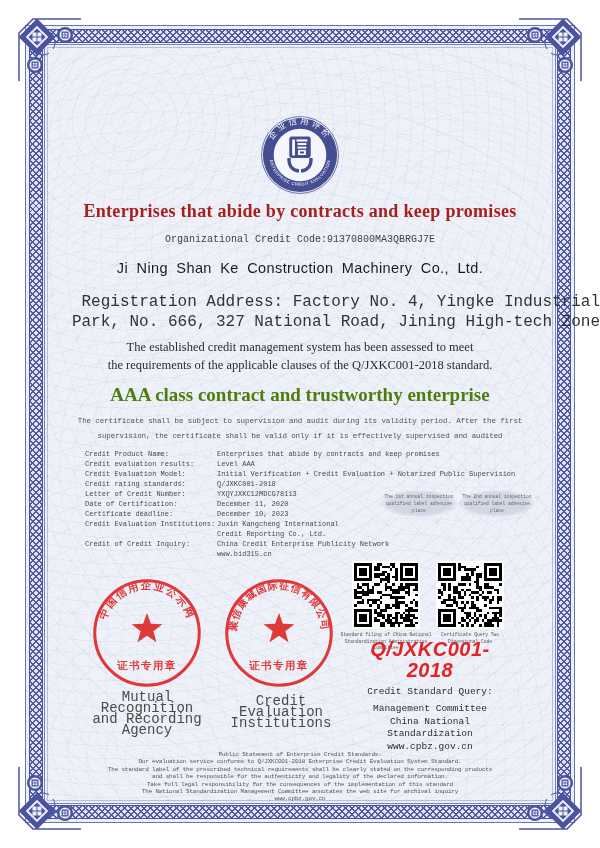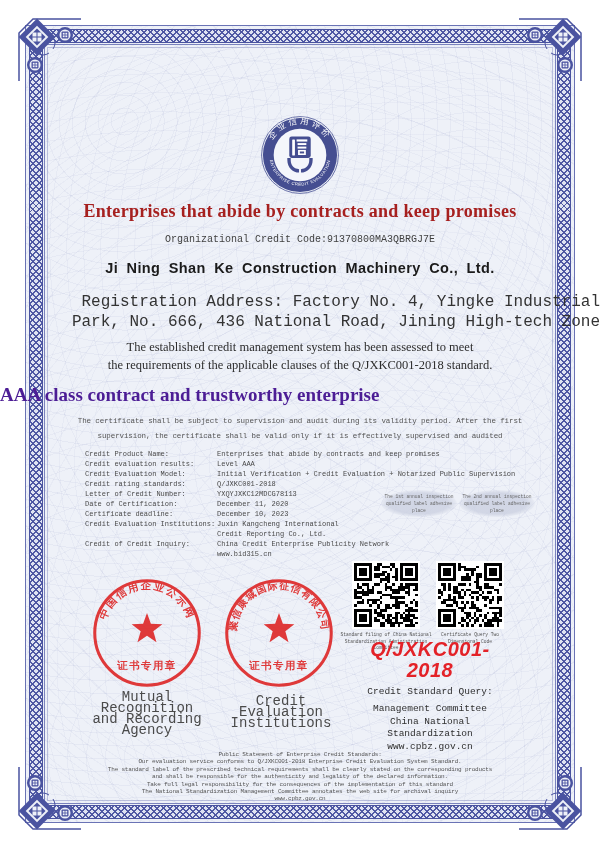--- a/index.html
+++ b/index.html
@@ -28,27 +28,27 @@
   .corner.tl{left:13px;top:13px;} .corner.tr{right:13px;top:13px;transform:scaleX(-1);}
   .corner.bl{left:13px;bottom:13px;transform:scaleY(-1);} .corner.br{right:13px;bottom:13px;transform:scale(-1,-1);}
   .content{position:absolute;inset:0;z-index:5;}
   .logo{position:absolute;left:261px;top:116px;}
   .title{position:absolute;left:0;top:201px;width:100%;text-align:center;
          font-family:"Liberation Serif",serif;font-weight:bold;font-size:18px;
          color:#a6201f;letter-spacing:.3px;}
   .orgcode{position:absolute;left:0;top:234px;width:100%;text-align:center;
          font-family:Liberation Mono, monospace;font-size:10px;color:#3f3f3f;}
   .company{position:absolute;left:0;top:260px;width:100%;text-align:center;
-         font-weight:bold;font-size:14.5px;color:#1b1b1b;word-spacing:4px;letter-spacing:.4px;}
+         font-weight:normal;font-size:14.5px;color:#1b1b1b;word-spacing:4px;letter-spacing:.4px;}
   .address{position:absolute;left:0;top:292px;width:100%;text-align:right;
          font-family:"Liberation Mono",monospace;font-size:16px;line-height:20px;color:#333;}
   .assess{position:absolute;left:0;top:338px;width:100%;text-align:center;
          font-family:"Liberation Serif",serif;font-size:12.5px;line-height:18px;color:#2d2d2d;}
-  .grade{position:absolute;left:0;top:384px;width:100%;
-         font-family:"Liberation Serif",serif;font-weight:bold;font-size:19px;color:#4c1d95;}
+  .grade{position:absolute;left:0;top:384px;width:100%;text-align:center;
+         font-family:"Liberation Serif",serif;font-weight:bold;font-size:19px;color:#4d7c0f;}
   .superv{position:absolute;left:0;top:414px;width:100%;text-align:center;
          font-family:"Liberation Mono",monospace;font-size:7.5px;line-height:15px;color:#555;letter-spacing:-.1px;}
   .details{position:absolute;left:85px;top:449px;width:470px;
          font-family:"Liberation Mono",monospace;font-size:7px;line-height:10px;color:#4a4a4a;}
   .d-row{display:flex;align-items:flex-start;}
   .d-label{width:132px;flex:0 0 132px;}
   .d-value{white-space:pre-line;}
   .annual{position:absolute;width:76px;text-align:center;
          font-family:"Liberation Mono",monospace;font-size:4.6px;line-height:7px;color:#666;
          background:radial-gradient(ellipse at center, rgba(205,210,226,.85) 55%, rgba(205,210,226,0) 75%);
@@ -154,21 +154,21 @@
     <div class="title">Enterprises that abide by contracts and keep promises</div>
 
     <div class="orgcode">
       <span>Organizational Credit Code:</span><span>91370800MA3QBRGJ7E</span>
     </div>
 
     <div class="company">Ji Ning Shan Ke Construction Machinery Co., Ltd.</div>
 
     <div class="address">
       <div>Registration Address: Factory No. 4, Yingke Industrial</div>
-      <div>Park, No. 666, 436 National Road, Jining High-tech Zone</div>
+      <div>Park, No. 666, 327 National Road, Jining High-tech Zone</div>
     </div>
 
     <div class="assess">
       <div>The established credit management system has been assessed to meet</div>
       <div>the requirements of the applicable clauses of the Q/JXKC001-2018 standard.</div>
     </div>
 
     <div class="grade">AAA class contract and trustworthy enterprise</div>
 
     <div class="superv">

